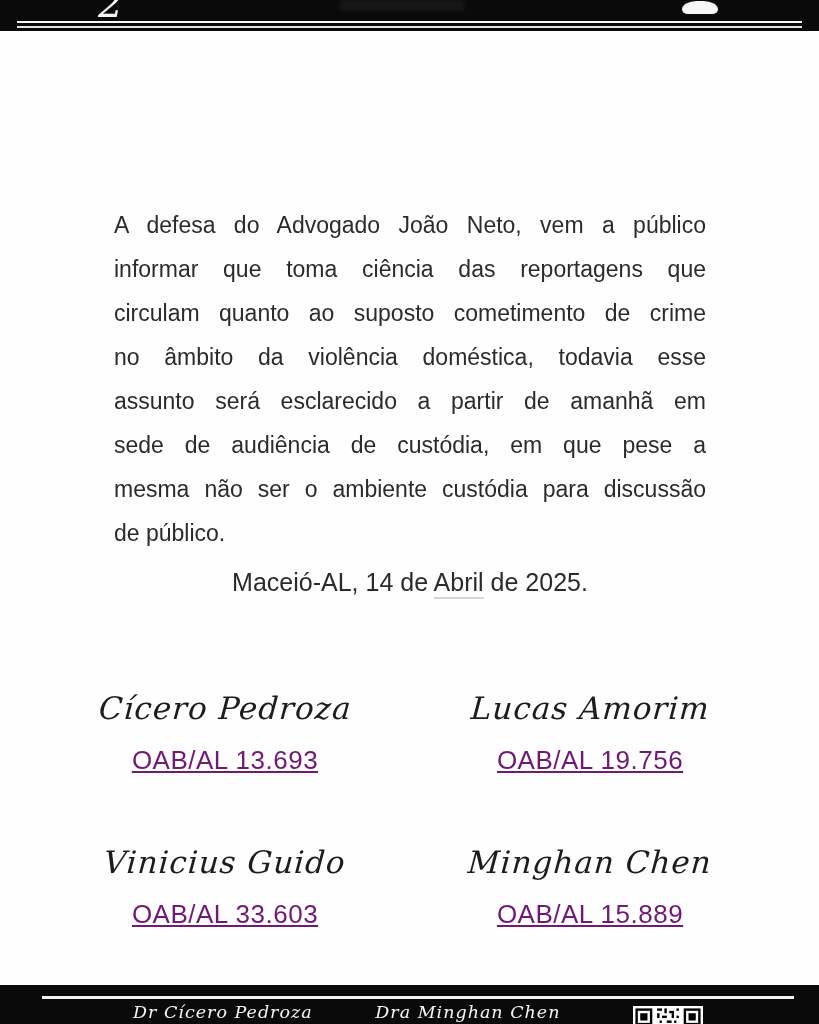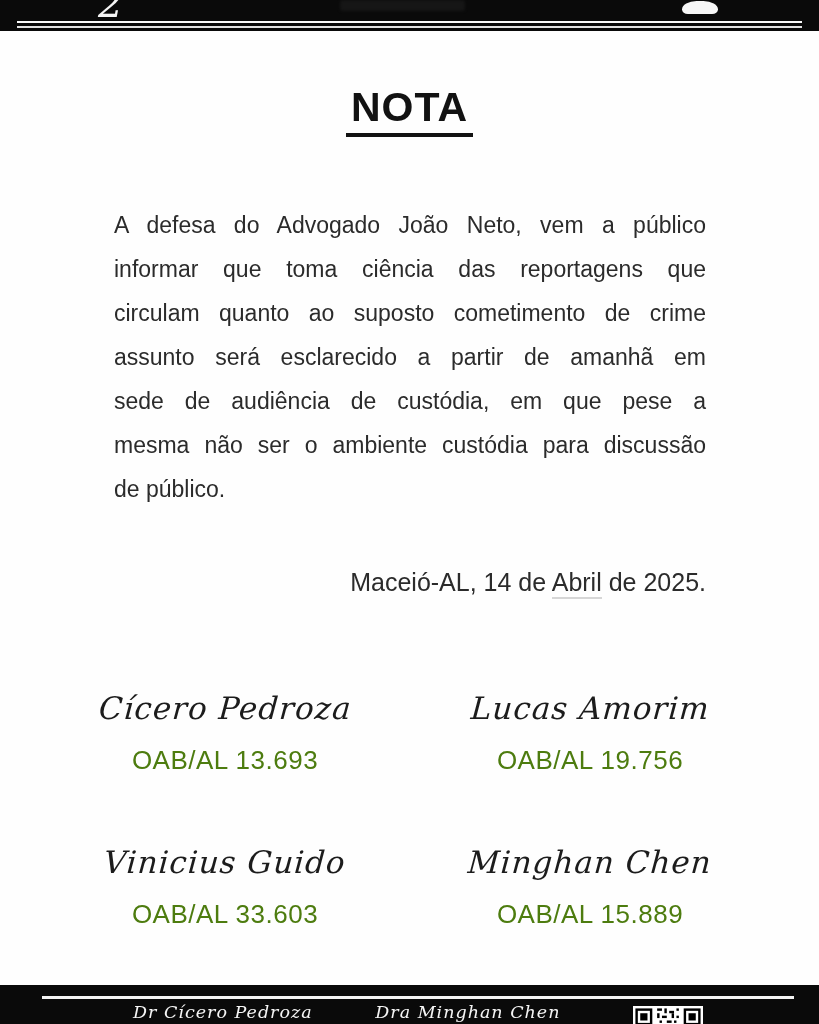--- a/index.html
+++ b/index.html
@@ -98,21 +98,21 @@
     text-align: left;
     text-align-last: left;
   }
 
   
   .dateline {
     position: absolute;
     top: 568px;
     left: 114px;
     width: 592px;
-    text-align: right;
+    text-align: center;
     font-size: 25px;
     color: #2b2b2b;
   }
   .dateline .month {
     border-bottom: 2px solid #d6d6d6;
     padding-bottom: 1px;
   }
 
   
   .sig-row {
@@ -132,22 +132,23 @@
     font-style: italic;
     font-size: 31px;
     line-height: 40px;
     color: #1c1c1c;
     letter-spacing: 1px;
     transform: skewX(-4deg);
   }
   .sig-oab {
     margin-top: 17px;
     font-size: 26px;
-    color: #4d7c0f;
+    color: #701a75;
     letter-spacing: 0.5px;
+    text-decoration: underline;
   }
 
   
   .footer-bar {
     position: absolute;
     left: 0;
     top: 985px;
     width: 100%;
     height: 41px;
     background: #0a0a0a;
@@ -188,28 +189,26 @@
 
 <div class="page">
 
   <div class="top-bar">
     <span class="page-numeral">2</span>
     <span class="faint-text"></span>
     <span class="scales-base"></span>
     <span class="double-rule"></span>
   </div>
 
-  <div class="title-wrap">
-    <span class="title-text">NOTA</span>
-  </div>
 
   <div class="body-text">
     <div class="line">A defesa do Advogado João Neto, vem a público</div>
     <div class="line">informar que toma ciência das reportagens que</div>
     <div class="line">circulam quanto ao suposto cometimento de crime</div>
+    <div class="line">no âmbito da violência doméstica, todavia esse</div>
     <div class="line">assunto será esclarecido a partir de amanhã em</div>
     <div class="line">sede de audiência de custódia, em que pese a</div>
     <div class="line">mesma não ser o ambiente custódia para discussão</div>
     <div class="line last">de público.</div>
   </div>
 
   <div class="dateline">
     <span>Maceió-AL, 14 de </span><span class="month">Abril</span><span> de 2025.</span>
   </div>
 

